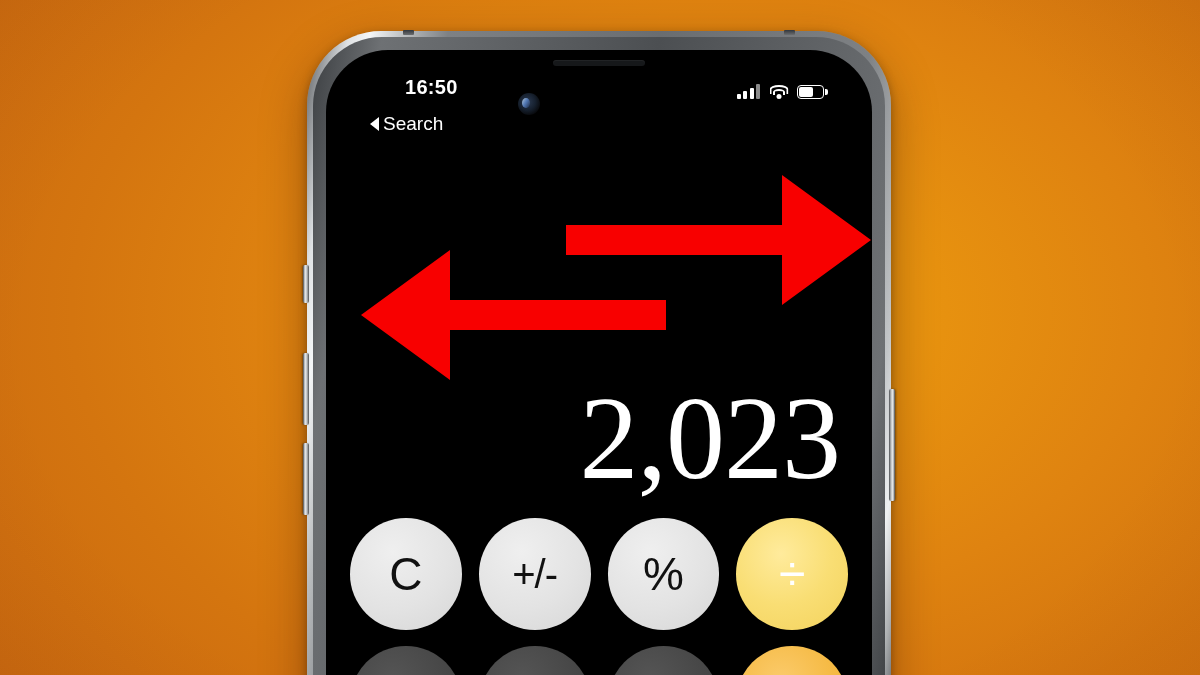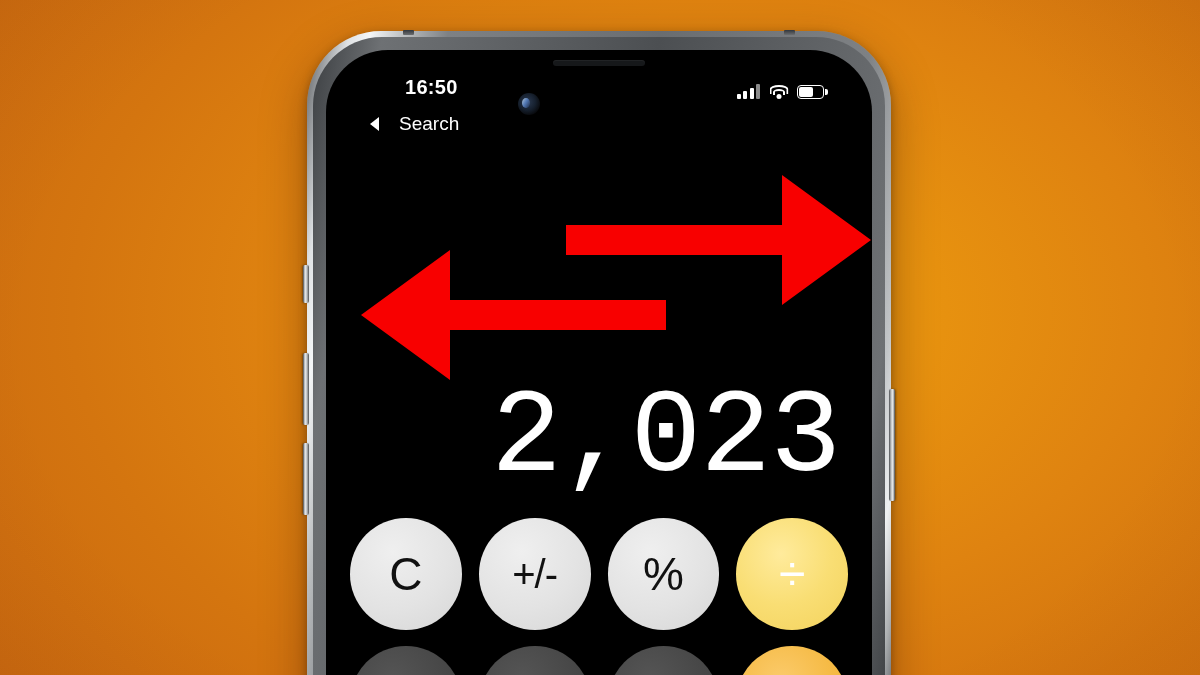--- a/index.html
+++ b/index.html
@@ -117,42 +117,42 @@
     background:#fff; border-radius:0 2px 2px 0;
   }
   .battery .fill{
     position:absolute; left:2px; top:2px; bottom:2px;
     background:#fff; border-radius:2px;
   }
 
   
   .backlink{
     position:absolute; left:44px; top:63px;
-    display:flex; align-items:center; gap:20px;
+    display:flex; align-items:center; gap:4px;
     color:#fff; font-size:19px; font-weight:500;
   }
   .backlink .tri{
     width:0; height:0;
     border-top:7px solid transparent; border-bottom:7px solid transparent;
     border-right:9px solid #fff;
   }
 
   
   .arrows{ position:absolute; left:0; top:0; right:0; height:340px; pointer-events:none; }
 
   
   .calc-display{
     position:absolute; left:0; right:32px; top:330px;
     text-align:right;
     color:#fff;
     font-size:118px;
     font-weight:200;
     letter-spacing:-1px;
     line-height:1;
-    font-family:Liberation Mono, monospace;
+    font-family:Liberation Serif, serif;
   }
 
   
   .keypad{
     position:absolute; left:24px; right:24px; top:468px;
     display:grid;
     grid-template-columns:repeat(4, 1fr);
     column-gap:17px; row-gap:16px;
   }
   .key{

